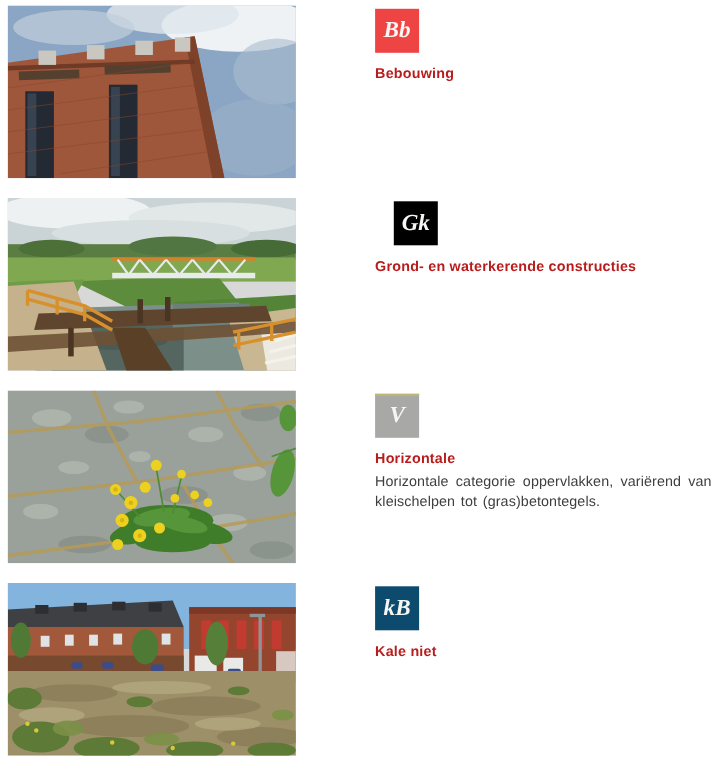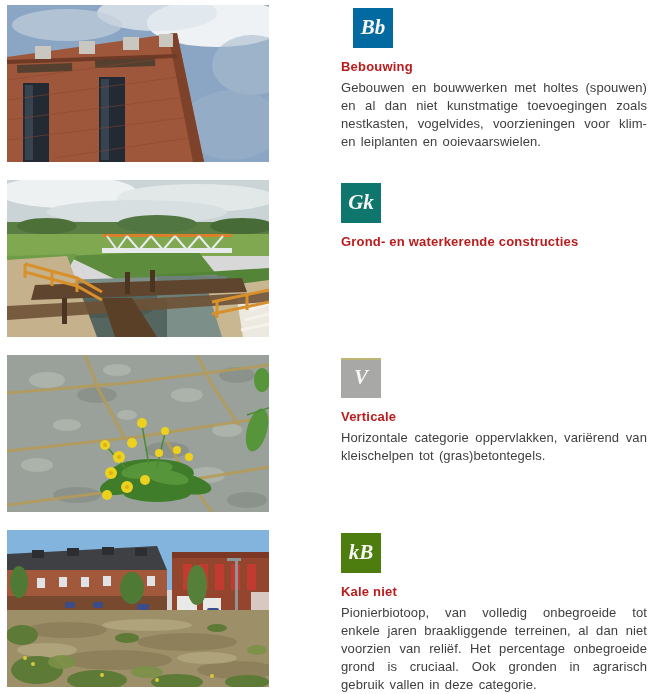--- a/index.html
+++ b/index.html
@@ -105,25 +105,24 @@
             <line x1="0" y1="75" x2="165" y2="52"></line>
             <line x1="0" y1="95" x2="172" y2="72"></line>
             <line x1="0" y1="115" x2="178" y2="92"></line>
             <line x1="0" y1="135" x2="183" y2="112"></line>
             <line x1="48" y1="153" x2="188" y2="132"></line>
           </g>
         </g>
       </svg>
     </figure>
     <div class="info">
-      <div class="badge" style="background-color: #0369a1; margin-left: 12px;">
+      <div class="badge" style="background-color: #ef4444;">
         <span class="badge-letter">Bb</span>
       </div>
       <h3 class="title">Bebouwing</h3>
-      <p class="desc">Gebouwen en bouwwerken met holtes (spouwen) en al dan niet kunstmatige toevoegingen zoals nestkasten, vogelvides, voorzieningen voor klim- en leiplanten en ooievaarswielen.</p>
     </div>
   </section>
 
   <section class="row">
     <figure class="photo" title="waterway-with-wooden-walkways-orange-railings-and-bridge">
       <svg viewBox="0 0 262 157">
         <g>
           <rect x="0" y="0" width="262" height="60" fill="#cad3d6"></rect>
           <ellipse cx="60" cy="12" rx="70" ry="16" fill="#eef1f1"></ellipse>
           <ellipse cx="190" cy="18" rx="80" ry="14" fill="#e2e8e8"></ellipse>
@@ -188,21 +187,21 @@
             <line x1="168" y1="56" x2="156" y2="70"></line>
             <line x1="168" y1="56" x2="180" y2="70"></line>
             <line x1="192" y1="56" x2="180" y2="70"></line>
             <line x1="192" y1="56" x2="204" y2="70"></line>
             <line x1="216" y1="56" x2="204" y2="70"></line>
           </g>
         </g>
       </svg>
     </figure>
     <div class="info">
-      <div class="badge" style="background-color: #0f766e;">
+      <div class="badge" style="background-color: #000000; margin-left: 17px;">
         <span class="badge-letter">Gk</span>
       </div>
       <h3 class="title">Grond- en waterkerende constructies</h3>
     </div>
   </section>
 
   <section class="row">
     <figure class="photo" title="dandelions-growing-between-concrete-paving-slabs">
       <svg viewBox="0 0 262 157">
         <g>
@@ -273,21 +272,21 @@
             <circle cx="104" cy="118" r="2"></circle>
           </g>
         </g>
       </svg>
     </figure>
     <div class="info">
       <div class="badge" style="background-color: rgb(168, 168, 166);">
         <div class="stripe" style="background-color: rgb(189, 182, 115);"></div>
         <span class="badge-letter">V</span>
       </div>
-      <h3 class="title">Verticale</h3>
+      <h3 class="title">Horizontale</h3>
       <p class="desc">Horizontale categorie oppervlakken, variërend van kleischelpen tot (gras)betontegels.</p>
     </div>
   </section>
 
   <section class="row">
     <figure class="photo" title="bare-ground-with-brick-houses-in-background">
       <svg viewBox="0 0 262 157">
         <g>
           <rect x="0" y="0" width="262" height="60" fill="#82b4de"></rect>
         </g>
@@ -373,21 +372,20 @@
             <circle cx="18" cy="128" r="2"></circle>
             <circle cx="26" cy="134" r="2"></circle>
             <circle cx="95" cy="145" r="2"></circle>
             <circle cx="150" cy="150" r="2"></circle>
             <circle cx="205" cy="146" r="2"></circle>
           </g>
         </g>
       </svg>
     </figure>
     <div class="info">
-      <div class="badge" style="background-color: #4d7c0f;">
+      <div class="badge" style="background-color: #0c4a6e;">
         <span class="badge-letter">kB</span>
       </div>
       <h3 class="title">Kale niet</h3>
-      <p class="desc">Pionierbiotoop, van volledig onbegroeide tot enkele jaren braakliggende terreinen, al dan niet voorzien van reliëf. Het percentage onbegroeide grond is cruciaal. Ook gronden in agrarisch gebruik vallen in deze categorie.</p>
     </div>
   </section>
 
 </div>
 
 </body></html>

